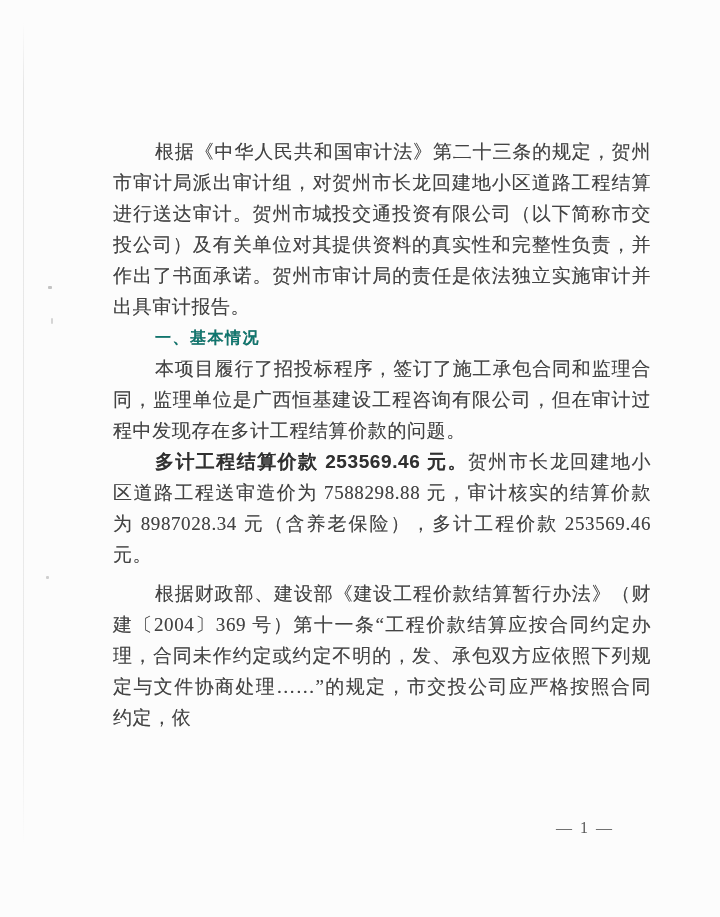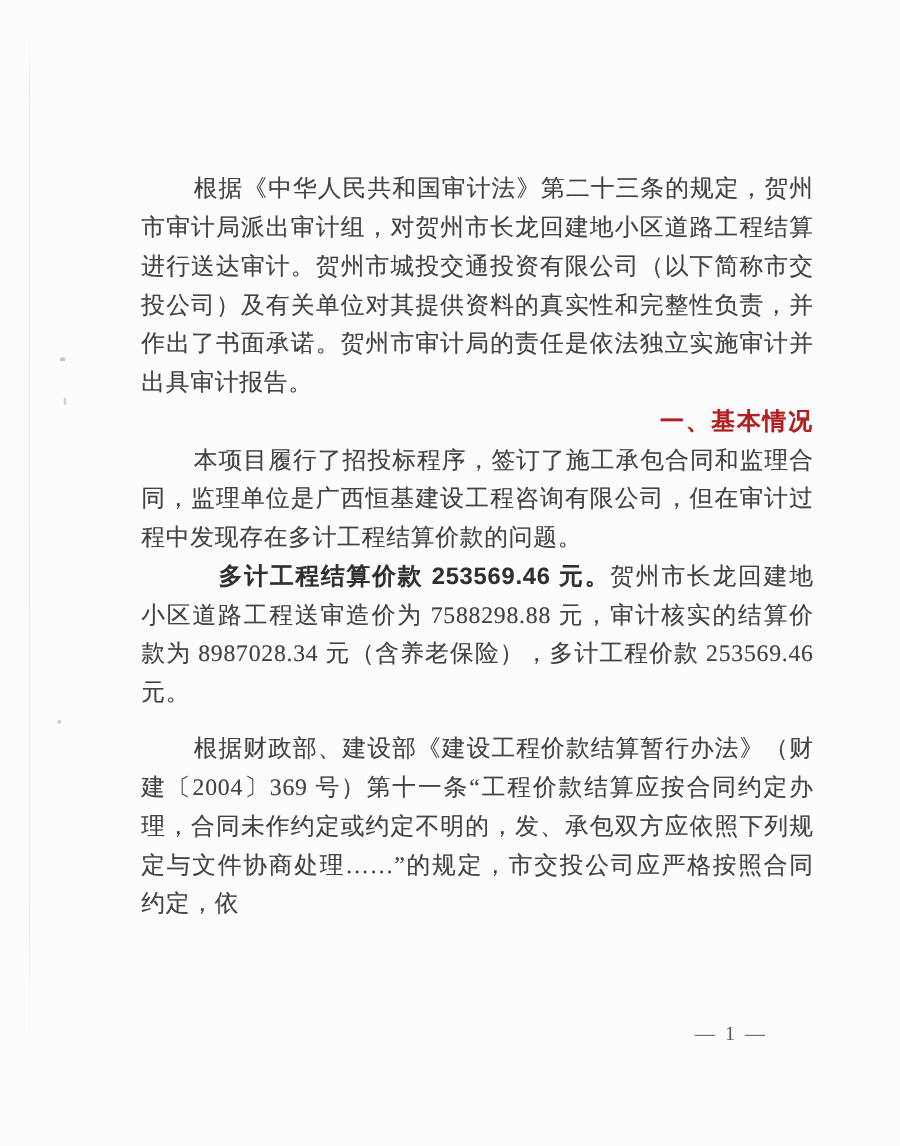--- a/index.html
+++ b/index.html
@@ -66,36 +66,35 @@
     text-justify: inter-character;
     text-shadow: 0 0 0.5px rgba(70,70,70,0.45);
   }
   .doc p {
     margin: 0;
     text-indent: 42px;
   }
   .doc h2 {
     margin: 0;
     font-family: "Liberation Sans", "DejaVu Sans", sans-serif;
-    font-size: 19px;
+    font-size: 16px;
     line-height: 31px;
     font-weight: 700;
-    color: #b91c1c;
+    color: #0f766e;
     text-indent: 42px;
     letter-spacing: 1.5px;
-    text-align: right;
+    text-align: left;
   }
   .doc .lead {
     font-family: "Liberation Sans", "DejaVu Sans", sans-serif;
     font-weight: 700;
     color: #303030;
-    margin-left: 20px;
   }
   .doc .last-para {
-    margin-top: 14px;
+    margin-top: 8px;
   }
   .page-number {
     position: absolute;
     top: 818px;
     left: 556px;
     width: 70px;
     font-size: 16px;
     line-height: 20px;
     color: #595959;
     letter-spacing: 2px;

